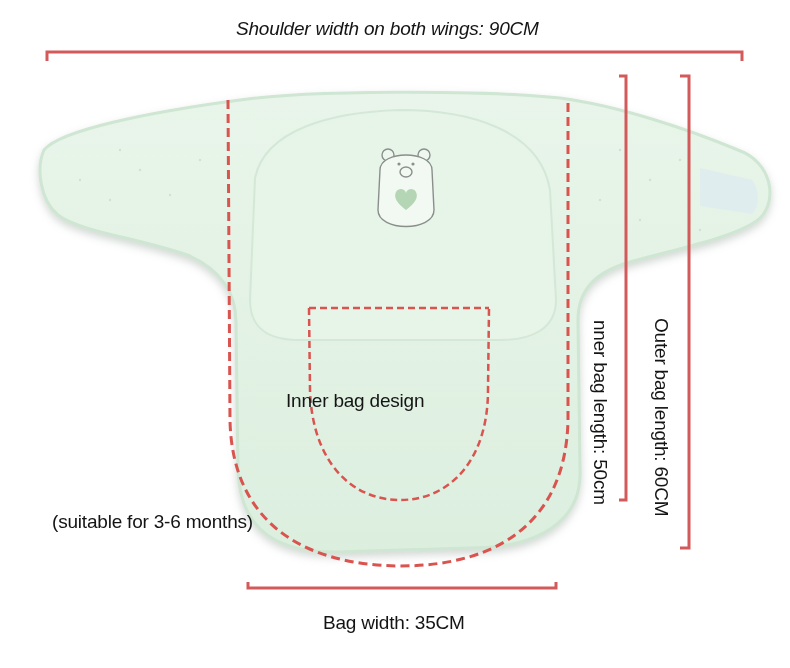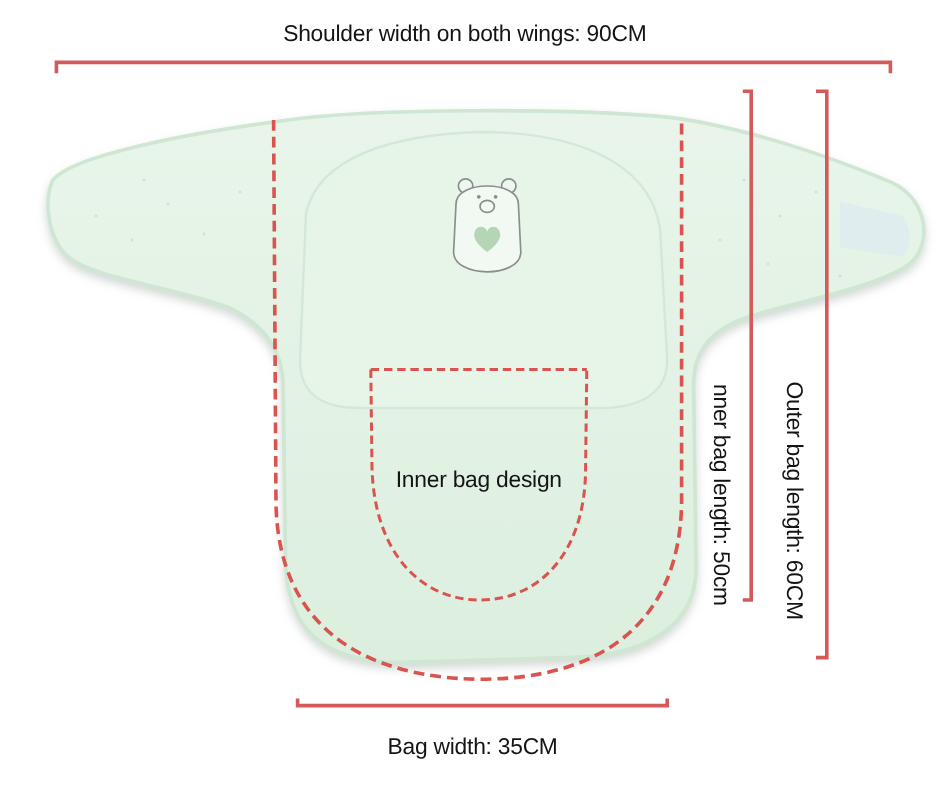--- a/index.html
+++ b/index.html
@@ -1,20 +1,20 @@
 <!DOCTYPE html>
 <html><head>
   <meta charset="utf-8">
   <style>
     html, body { margin: 0; padding: 0; background: #ffffff; }
     body { width: 790px; height: 668px; position: relative; overflow: hidden;
            font-family: "Liberation Sans", "DejaVu Sans", sans-serif; color: #111; }
     .canvas { position: absolute; left: 0; top: 0; width: 790px; height: 668px; }
     .label { position: absolute; font-size: 19px; line-height: 22px; white-space: nowrap; color: #141414; letter-spacing: -0.2px; }
-    .label.center { text-align: center; }
+    .label.center { text-align: left; }
     .vlabel { position: absolute; font-size: 19px; line-height: 22px; white-space: nowrap; color: #141414;
               transform-origin: left top; transform: rotate(90deg); letter-spacing: -0.2px; }
   </style>
 </head>
 <body>
 
 <svg class="canvas" viewBox="0 0 790 668" xmlns="http://www.w3.org/2000/svg">
   <defs>
     <filter id="soft" x="-5%" y="-5%" width="110%" height="115%">
       <feDropShadow dx="0" dy="4" stdDeviation="4" flood-color="#9aa89d" flood-opacity="0.45"></feDropShadow>
@@ -85,26 +85,27 @@
     <path d="M 619 76 L 626 76 L 626 500 L 619 500"></path>
   </g>
   <g fill="none" stroke="#d35a5a" stroke-width="3">
     <path d="M 680 76 L 689 76 L 689 548 L 680 548"></path>
   </g>
   <g fill="none" stroke="#d35a5a" stroke-width="3">
     <path d="M 248 582 L 248 588 L 556 588 L 556 582"></path>
   </g>
 </svg>
 
-<div class="label" style="left:236px; top:18px;">Shoulder width on both wings: 90CM</div>
+<div class="label" style="left:236px; top:18px;font-style:italic;">Shoulder width on both wings: 90CM</div>
 
 <div class="vlabel" style="left:611px; top:320px;">nner bag length: 50cm</div>
 
 <div class="vlabel" style="left:672px; top:318px;">Outer bag length: 60CM</div>
 
 <div class="label center" style="left:286px; top:390px; width:226px;">
   <div>Inner bag design</div>
 </div>
 
 <div class="label center" style="left:52px; top:511px; width:220px;">
+  <div>(suitable for 3-6 months)</div>
 </div>
 
 <div class="label" style="left:323px; top:612px;text-align:center;">Bag width: 35CM</div>
 
 </body></html>

